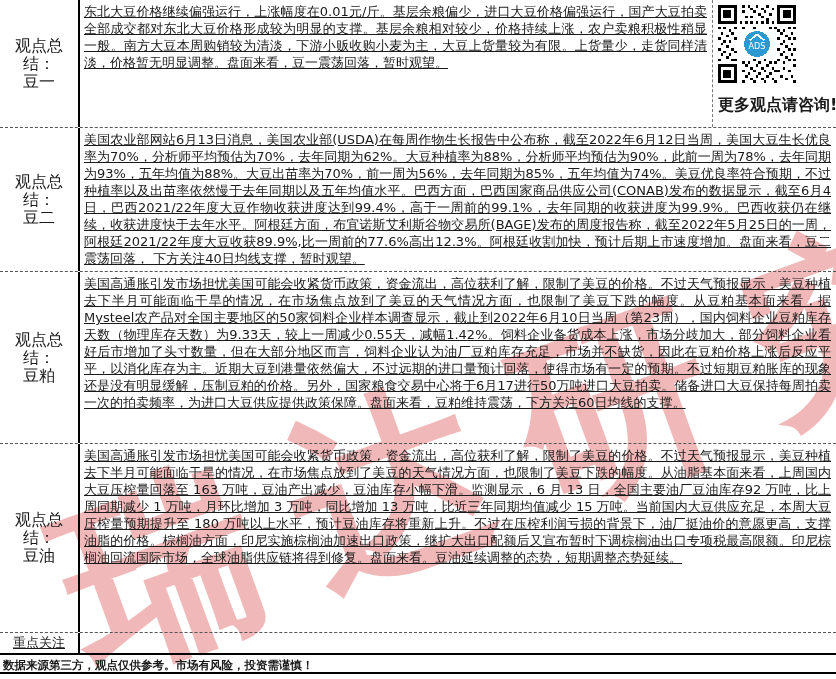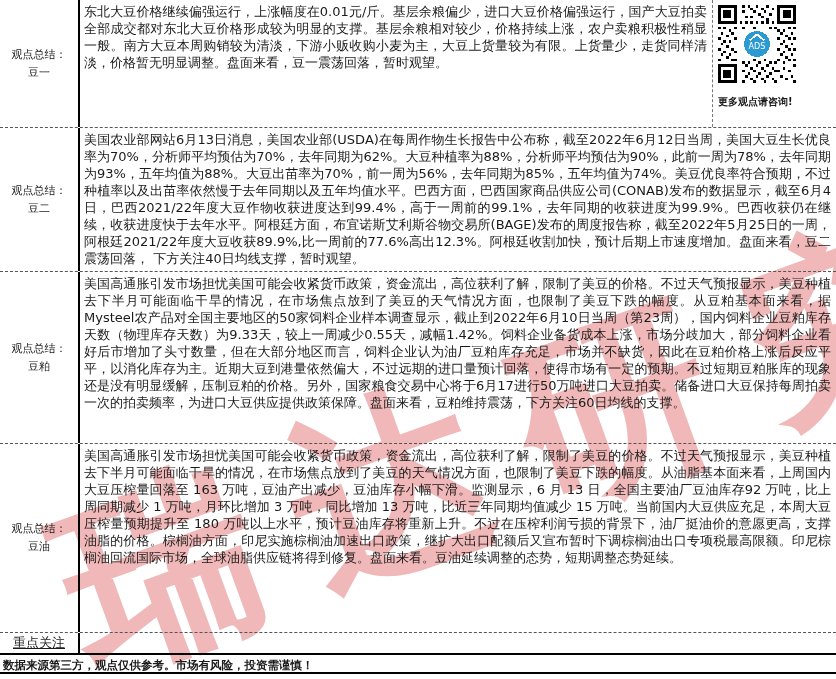--- a/index.html
+++ b/index.html
@@ -18,30 +18,30 @@
   }
   .table{position:relative;z-index:1;}
   .row{display:flex;box-sizing:border-box;border-bottom:1px dashed #555;overflow:hidden;}
   .row-1{height:128px;}
   .row-2{height:144px;}
   .row-3{height:172px;}
   .row-4{height:189px;}
   .label-cell{
     flex:0 0 80px;box-sizing:border-box;border-right:2px solid #000;
     display:flex;flex-direction:column;justify-content:center;align-items:center;
-    font-size:11px;line-height:18px;text-align:center;
+    font-size:16px;line-height:18px;text-align:center;
   }
   .text-cell{
     flex:1;box-sizing:border-box;padding:3px 5px 0 4px;
-    font-size:13px;line-height:17px;text-align:justify;overflow:hidden;
+    font-size:13px;line-height:17px;text-align:justify;overflow:hidden;text-decoration:underline;
   }
   .row-1 .text-cell{flex:0 0 633px;border-right:1px dashed #777;}
   .qr-cell{flex:1;box-sizing:border-box;padding:5px 16px 0 5px;}
   .qr-box{width:78px;height:78px;}
-  .qr-caption{font-size:10px;font-weight:700;margin-top:8px;white-space:nowrap;}
+  .qr-caption{font-size:16px;font-weight:700;margin-top:8px;white-space:nowrap;}
   .focus-row{
     display:flex;height:22px;box-sizing:border-box;border-bottom:2px solid #000;overflow:hidden;
   }
   .focus-row .label-cell{font-size:13px;text-decoration:underline;}
   .focus-row .text-cell{padding-top:2px;line-height:18px;text-align:left;}
   .footer-note{
     position:relative;z-index:1;box-sizing:border-box;height:19px;
     padding:3px 0 0 3px;font-size:11.5px;font-weight:700;
     border-bottom:2px solid #000;background:transparent;
   }

